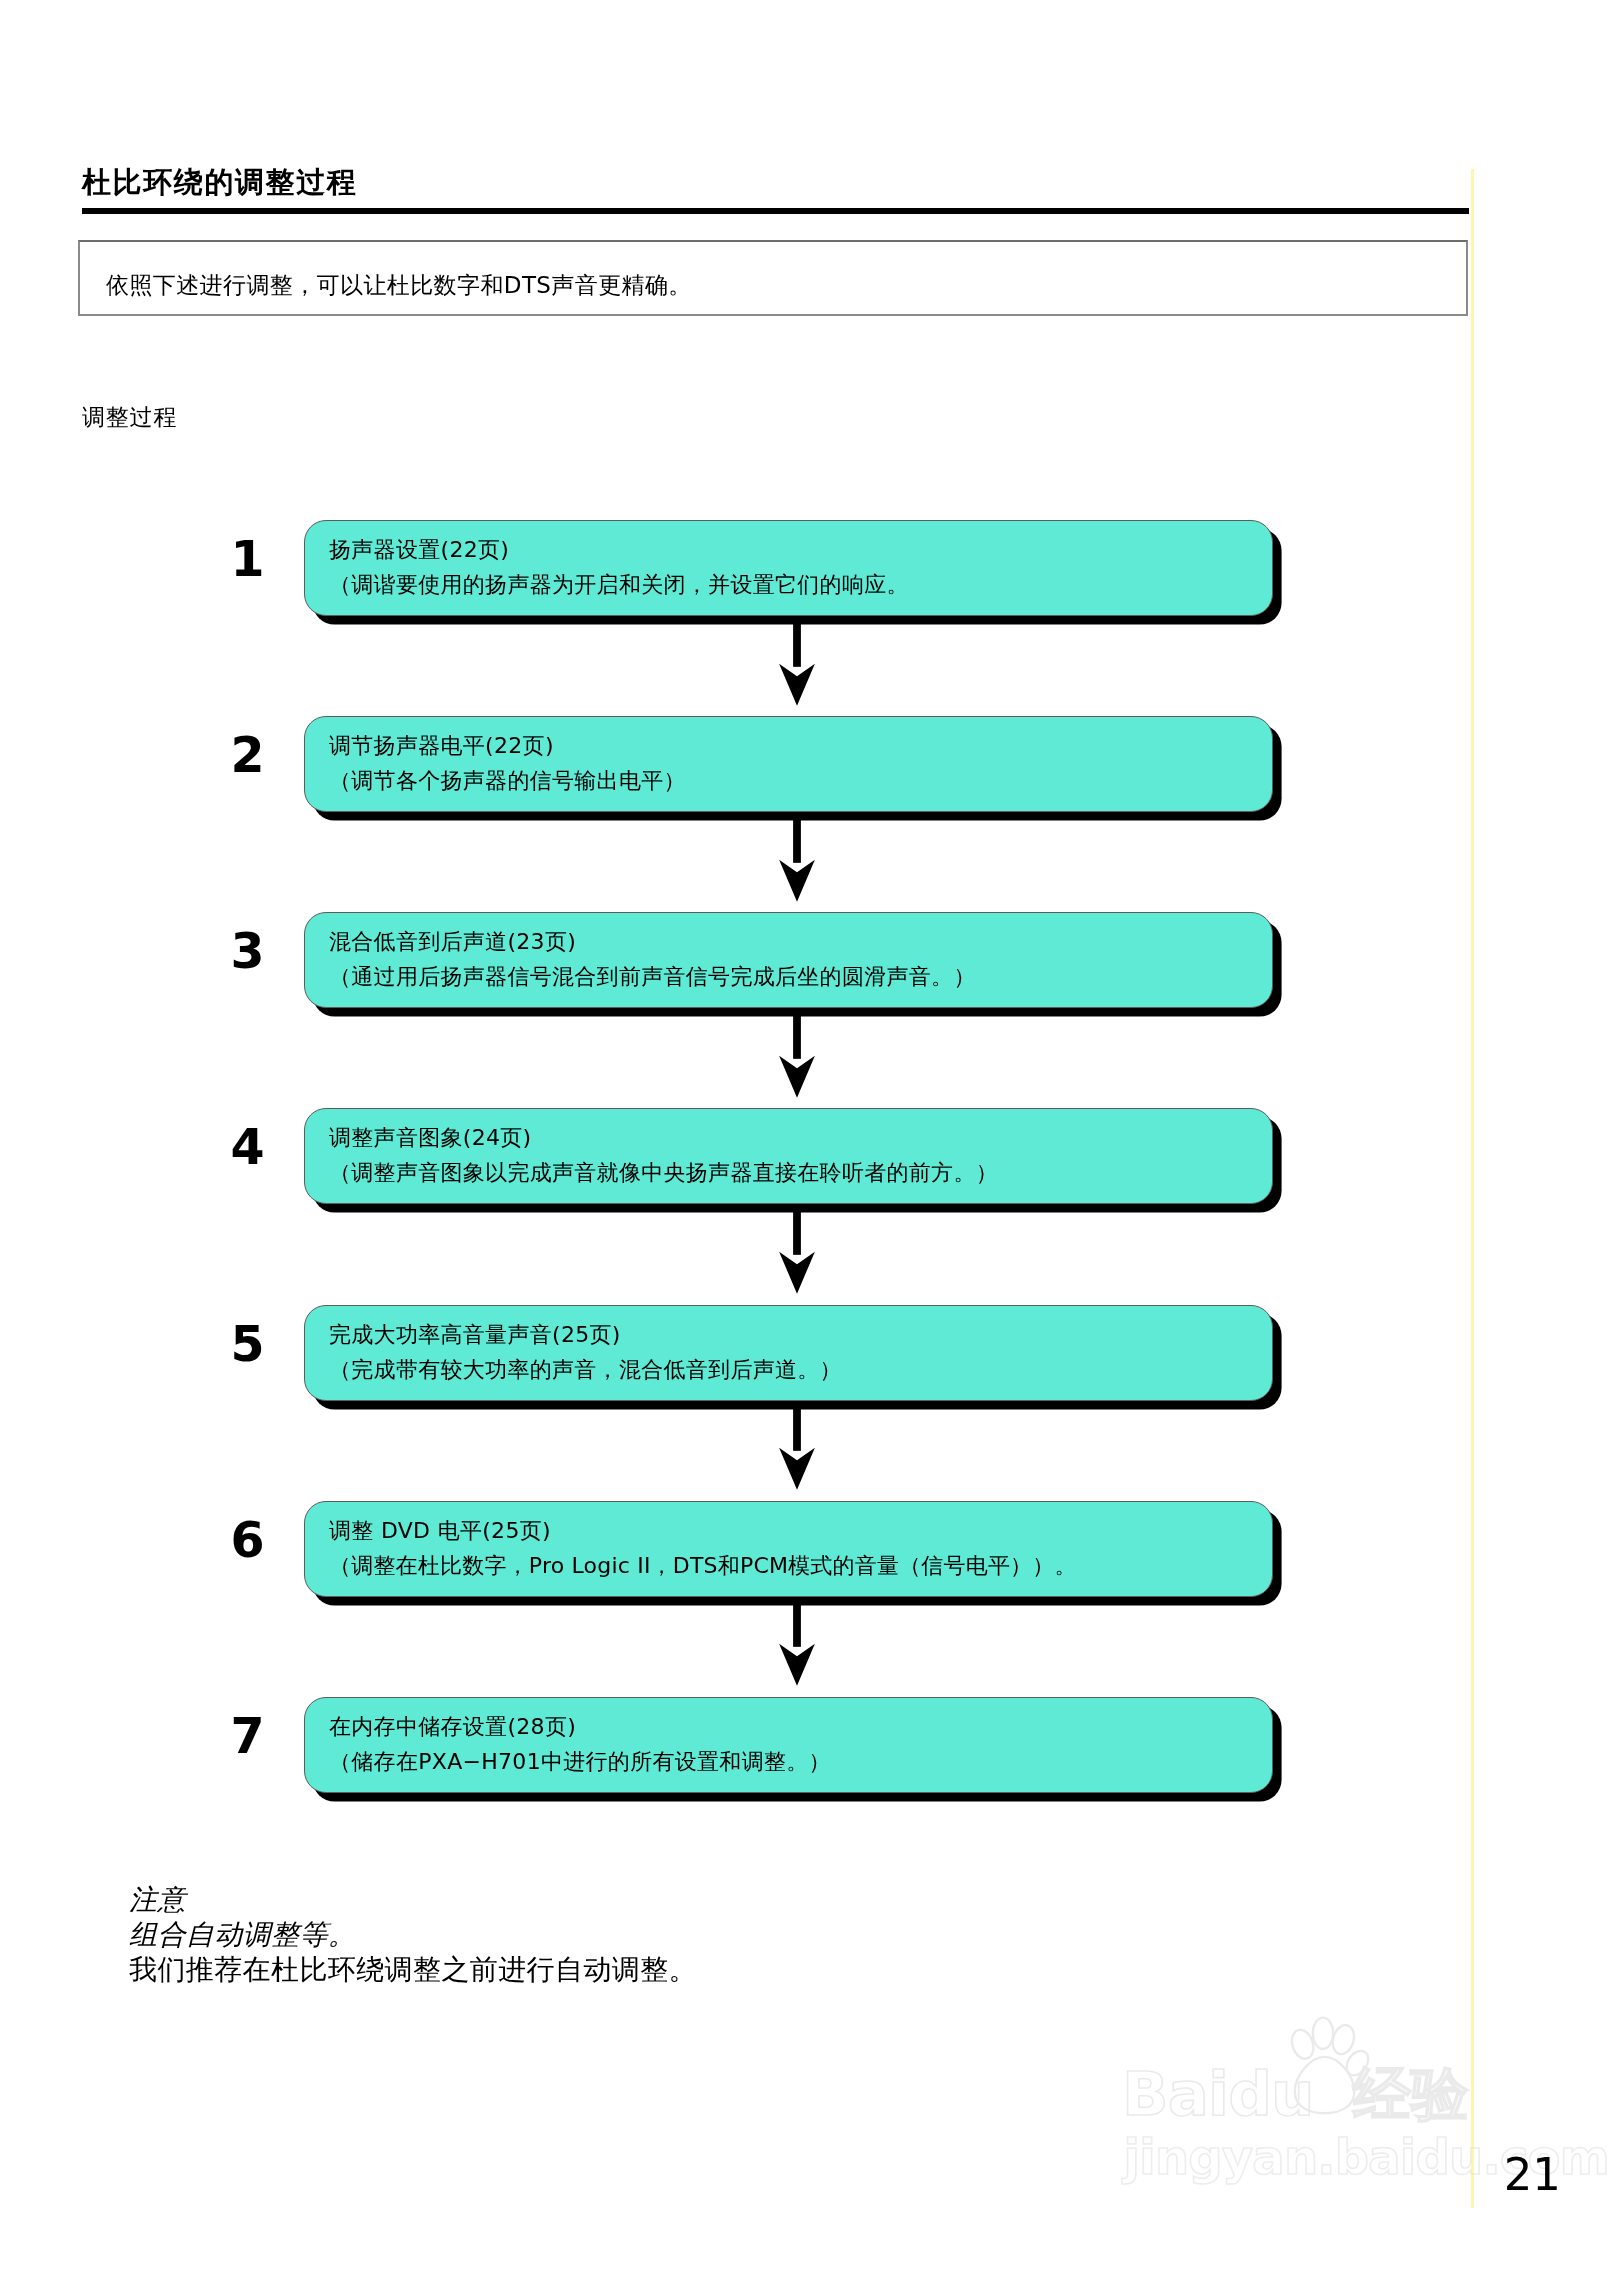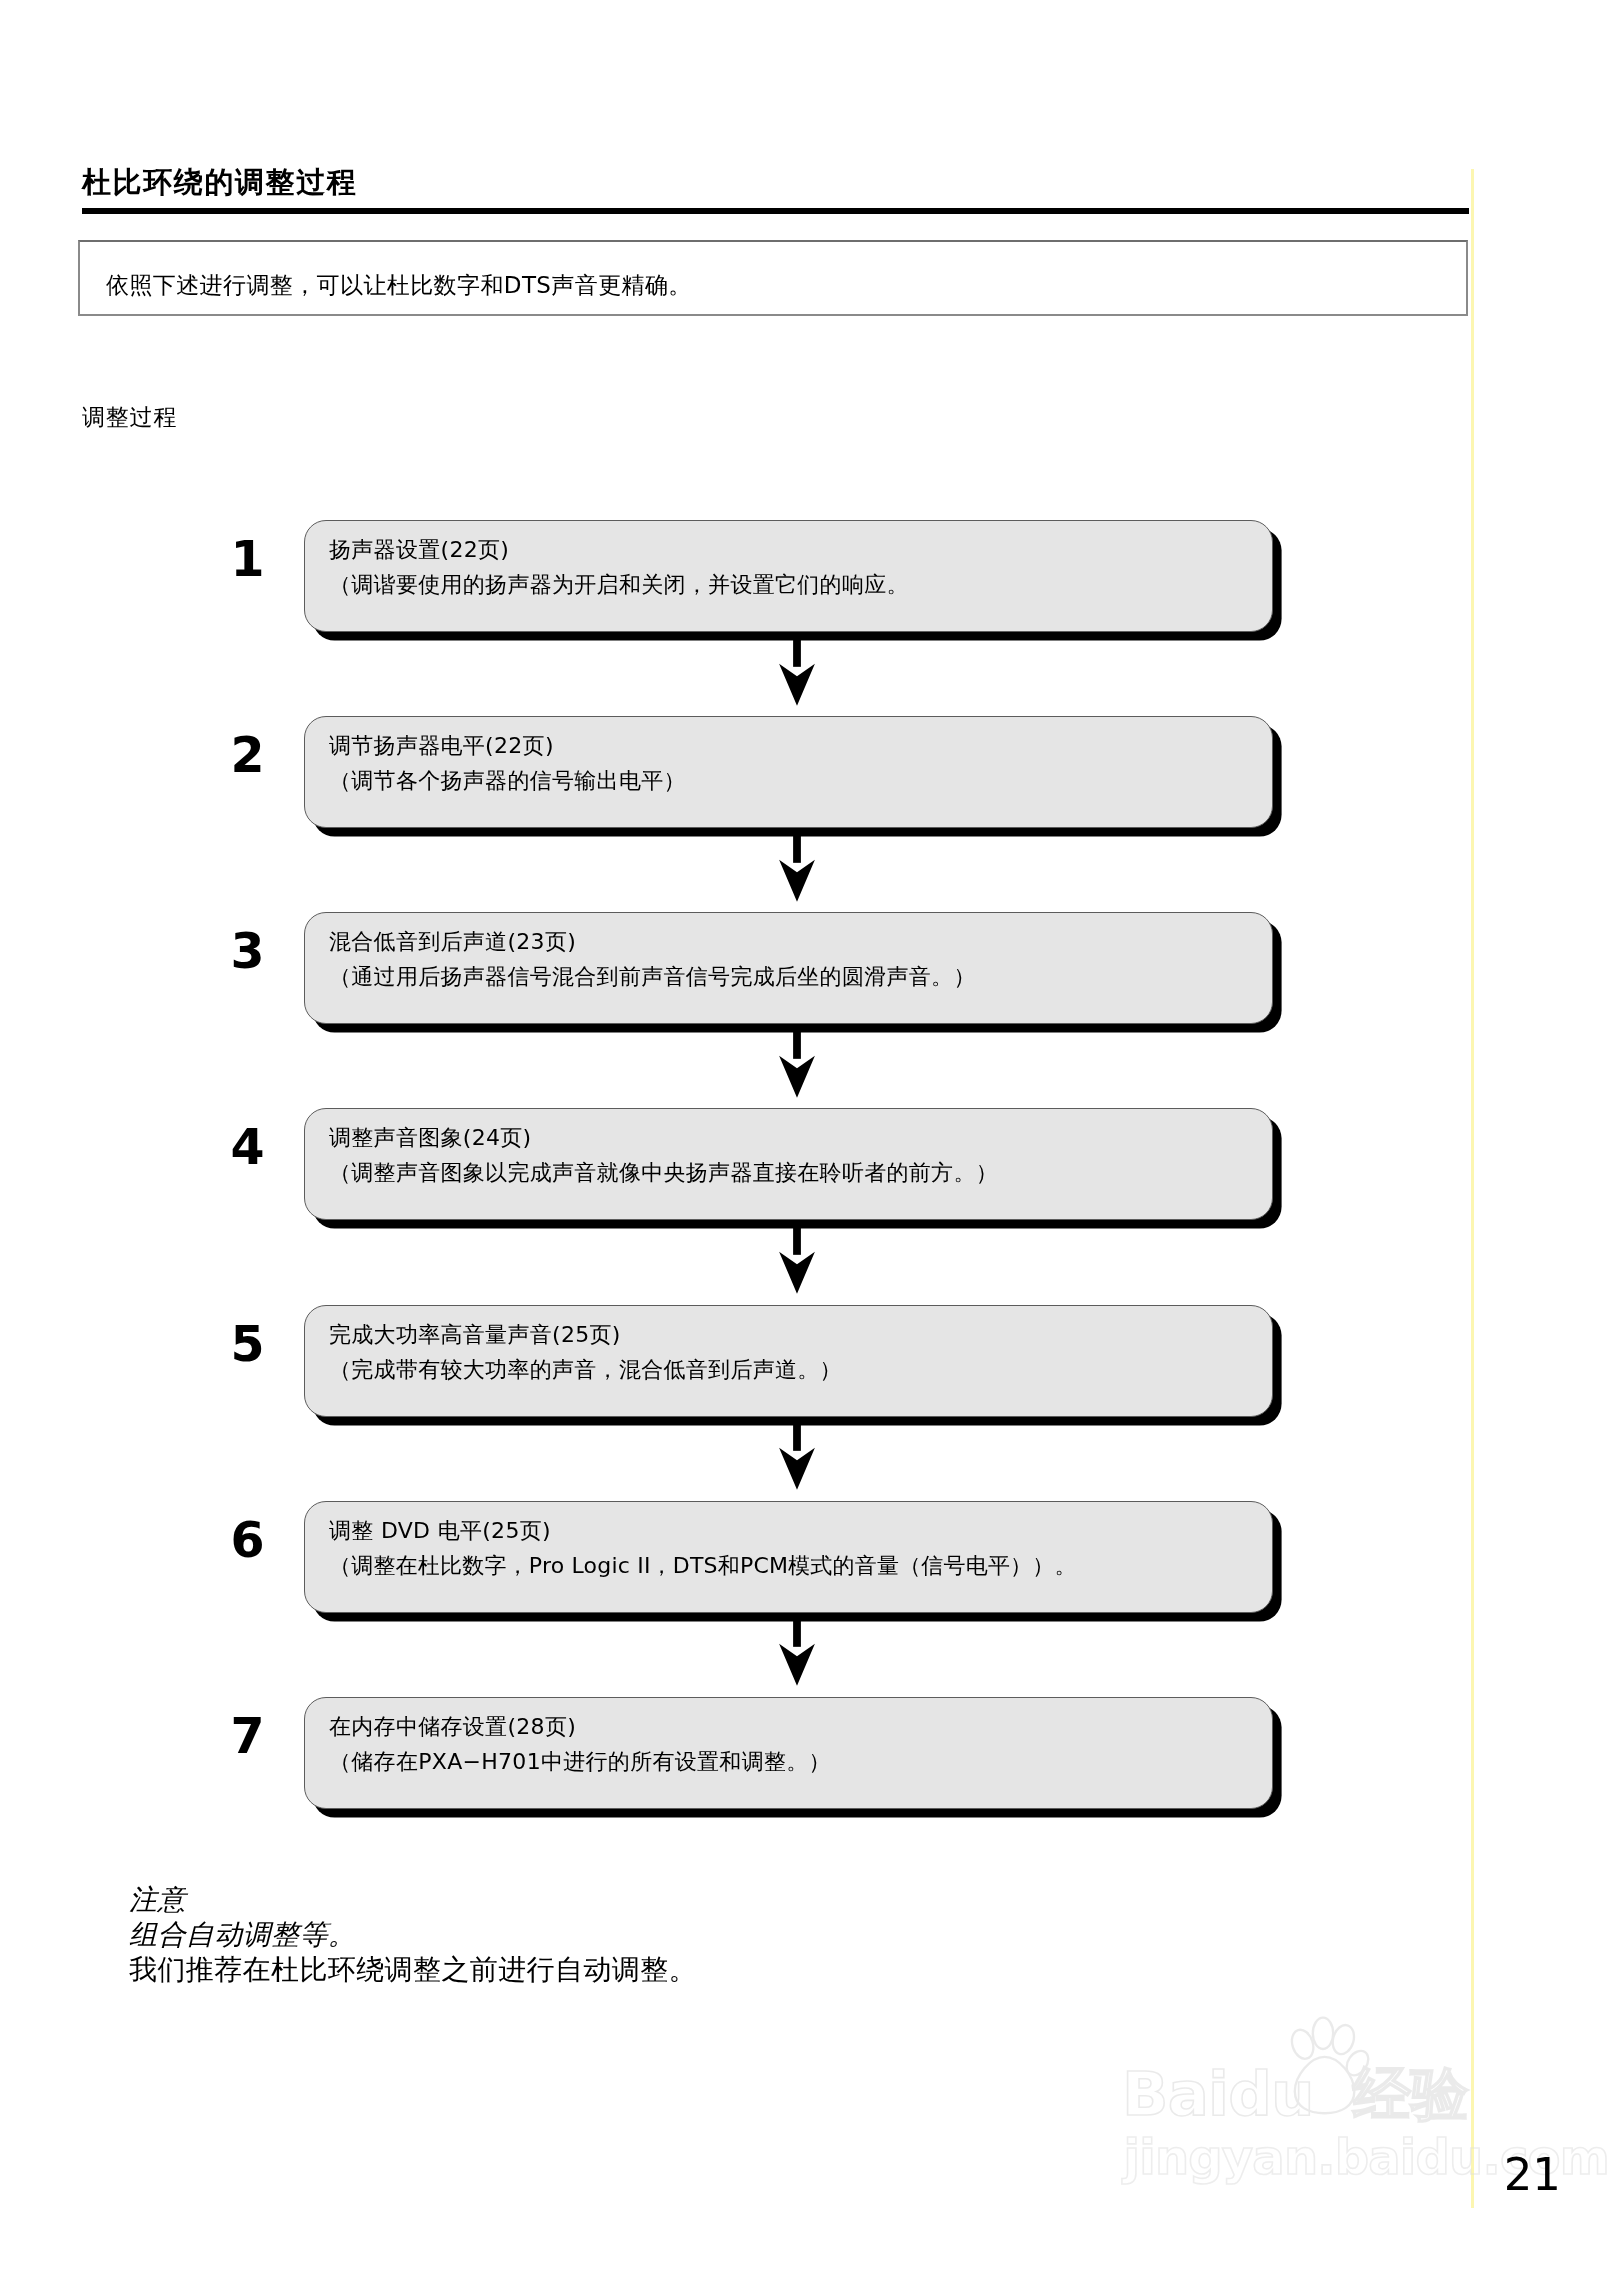--- a/index.html
+++ b/index.html
@@ -111,23 +111,23 @@
     font-weight: bold;
     line-height: 55px;
     font-family: "DejaVu Sans", "Liberation Sans", sans-serif;
   }
 
   .step-box {
     position: absolute;
     left: 304px;
     top: 7.8px;
     width: 969px;
-    height: 112px;
+    height: 96px;
     box-sizing: border-box;
-    background: #e5e5e5;
+    background: #5eead4;
     border: 1.6px solid #5c5c5c;
     border-radius: 22px;
     box-shadow: 8.6px 8.6px 0 0 #000000;
     z-index: 2;
   }
 
   .step-lines {
     position: absolute;
     left: 24px;
     top: 11px;

